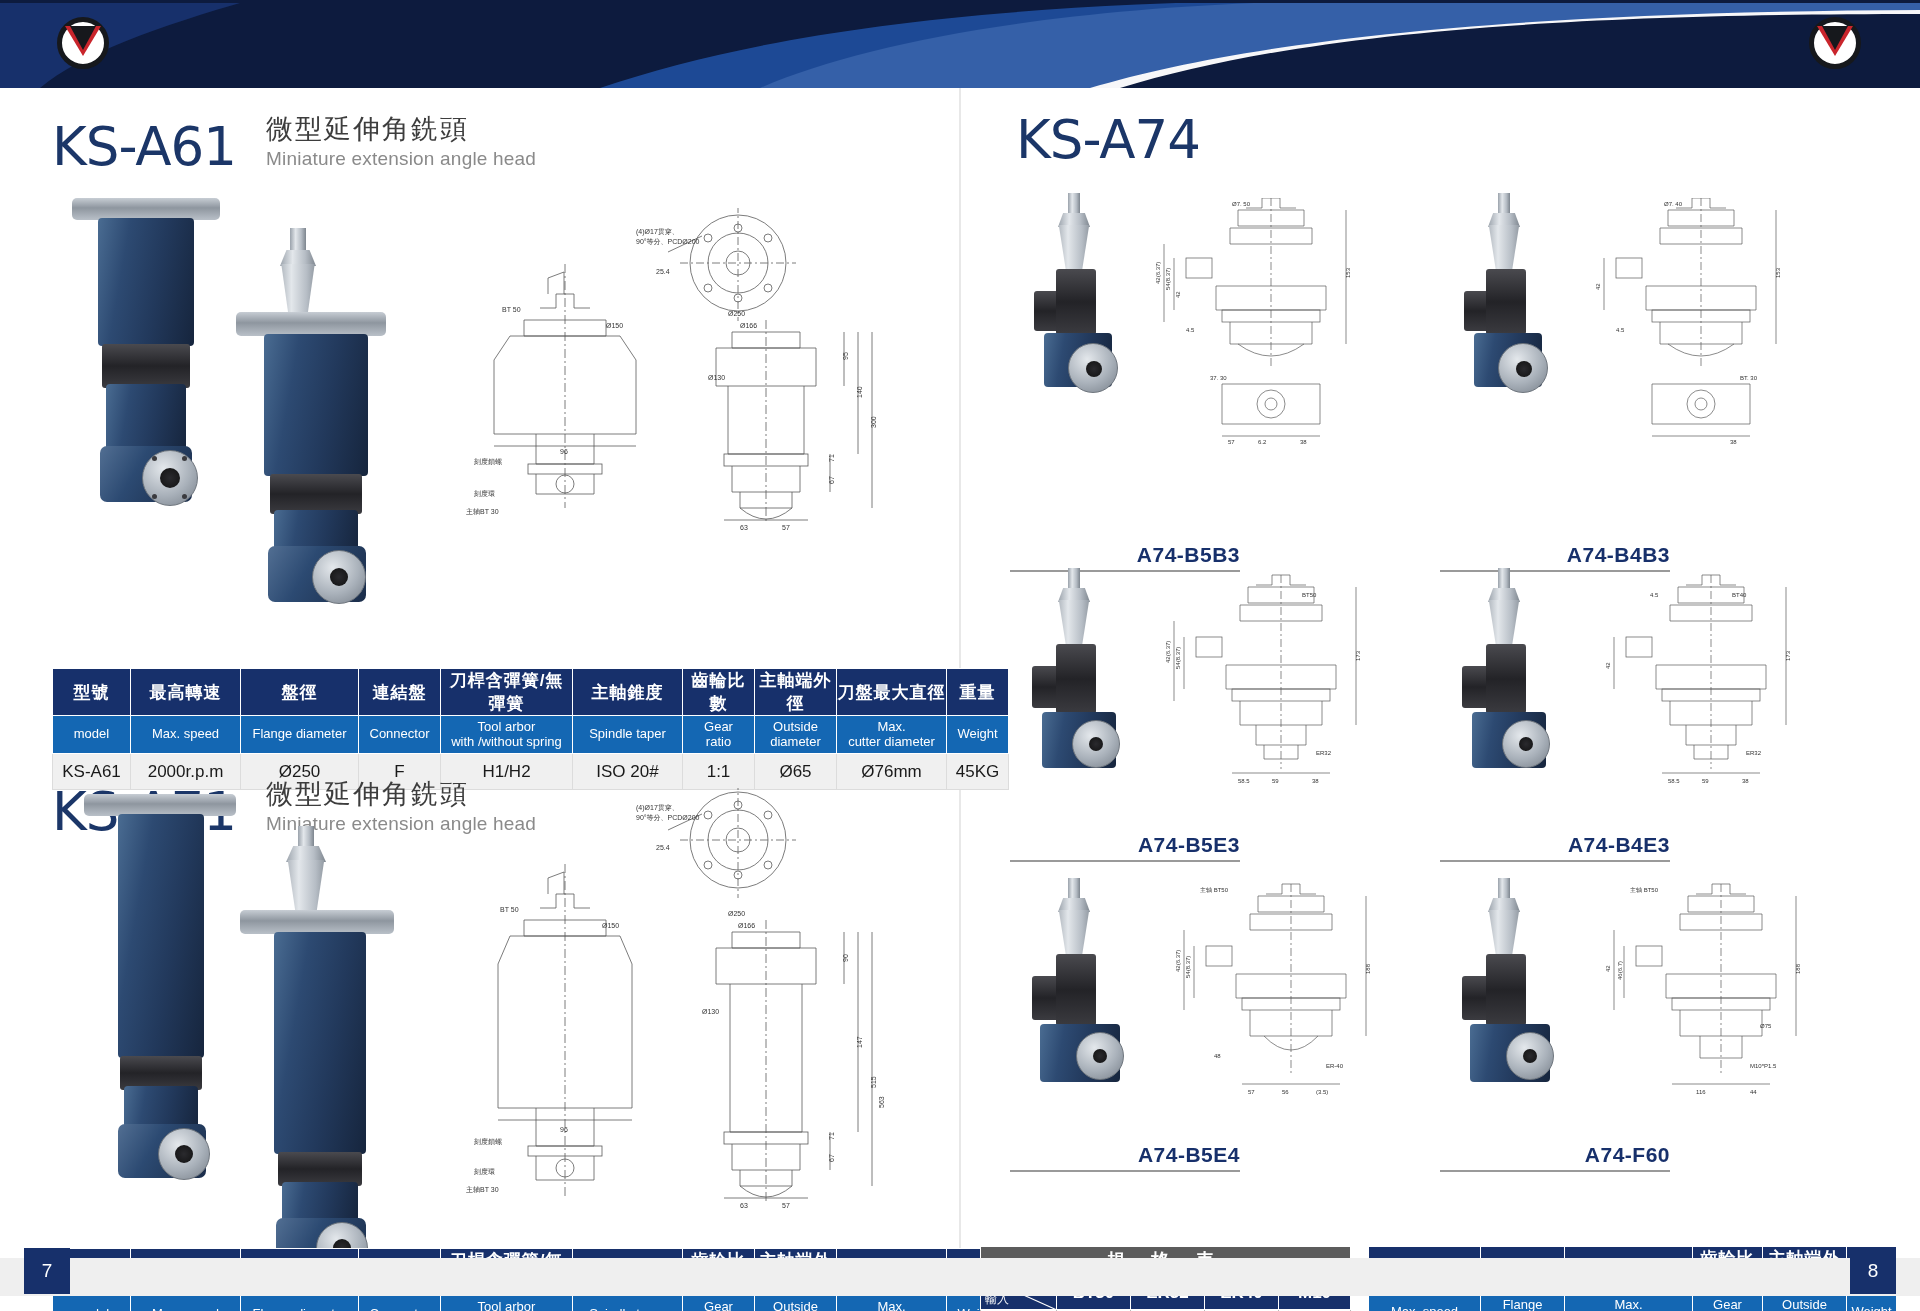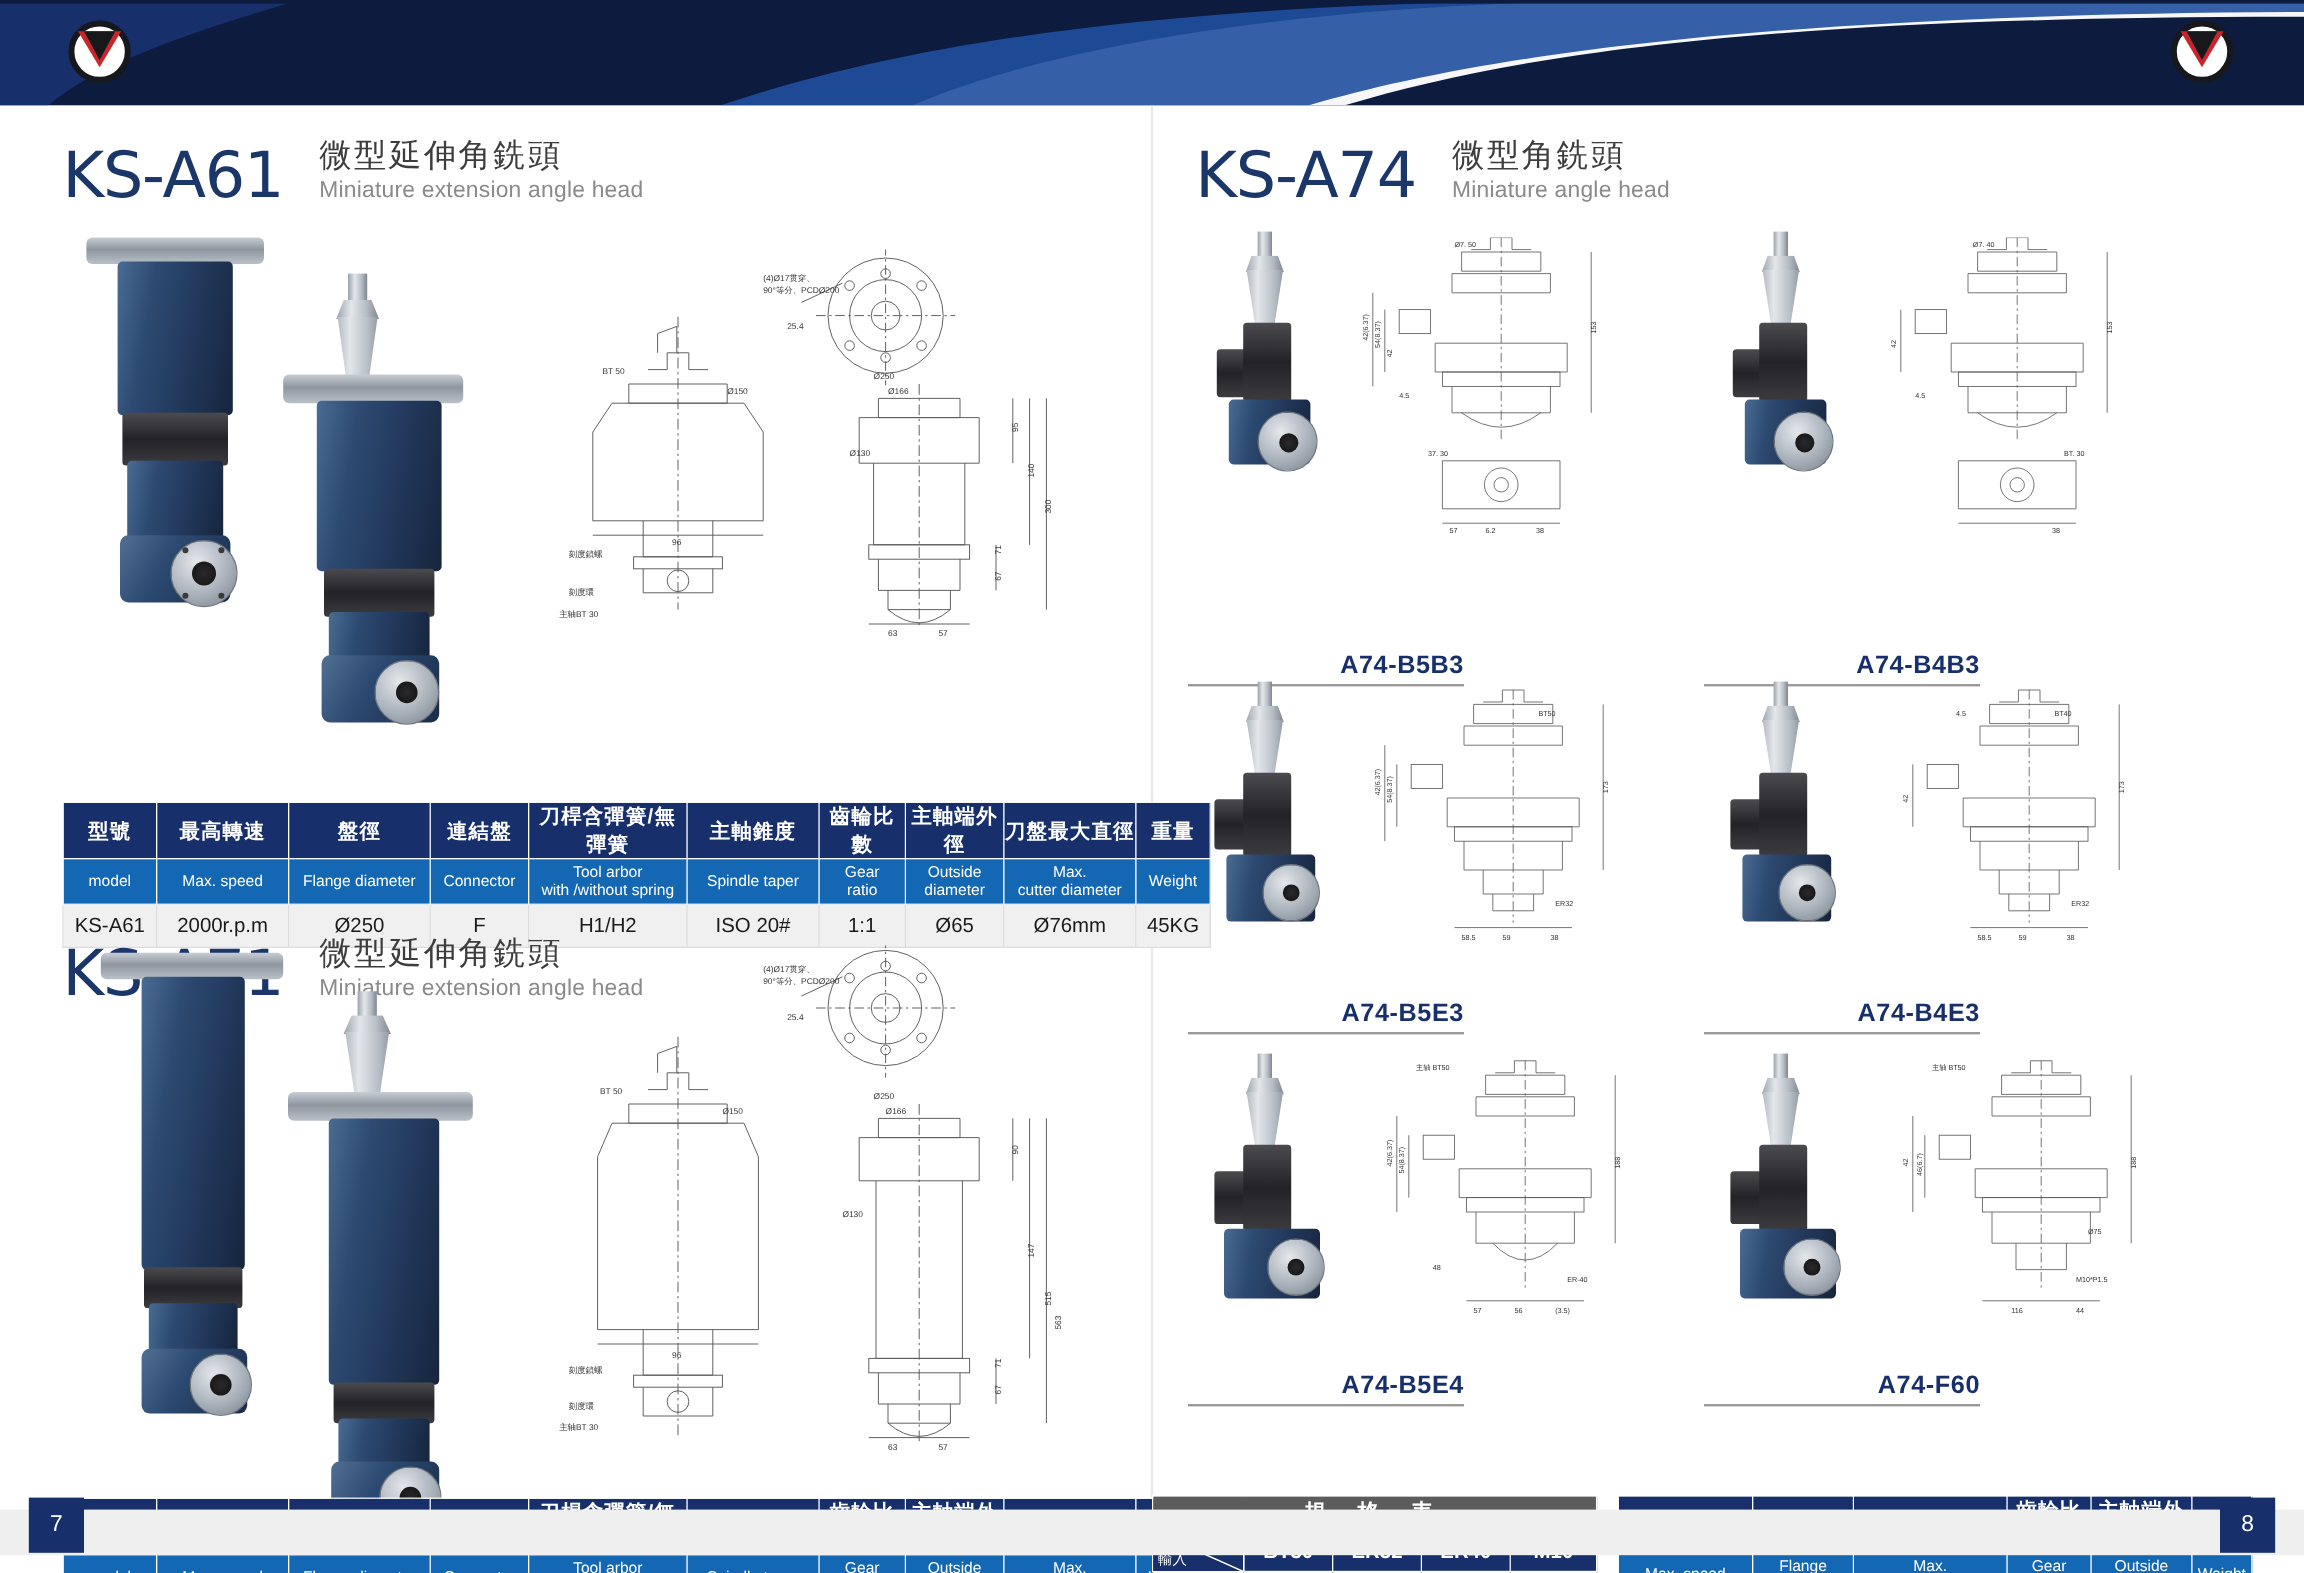--- a/index.html
+++ b/index.html
@@ -30,21 +30,21 @@
   }
   .logo-v2 {
     position:absolute; left:22px; top:12px; width:0; height:0;
     border-left:13px solid transparent; border-right:13px solid transparent;
     border-top:24px solid #16181c;
   }
 
   
   .page { position:absolute; top:88px; height:1160px; }
   .page-left  { left:0;   width:1008px; }
-  .page-right { left:940px; width:836px;padding-left:28px; }
+  .page-right { left:960px; width:836px;padding-left:28px; }
   .spine { position:absolute; top:88px; left:959px; width:2px; height:1160px; background:#e8e8e8; }
 
   
   .sec-title { position:absolute; display:flex; align-items:flex-end; gap:30px; }
   .sec-code {
     font-size:53px; font-weight:400; color:#1b3668; letter-spacing:-1px;
     line-height:1; font-family:"DejaVu Sans", sans-serif;
   }
   .sec-names { padding-bottom:2px; }
   .sec-cn { font-size:27px; color:#3d3d3d; letter-spacing:2px; line-height:1.25; }
@@ -473,24 +473,20 @@
     </tr>
 
   </tbody>
     </table>
 </div>
 
 <div class="page page-right">
 
   <div class="sec-title" style="left:56px; top:25px;">
     <div class="sec-code">KS-A74</div>
-    <div class="sec-names">
-      <div class="sec-cn">微型角銑頭</div>
-      <div class="sec-en">Miniature angle head</div>
-    </div>
   </div>
 
   <div class="photo" style="left:50px; top:105px; width:140px; height:260px;">
     <div class="pp-taper" style="left:58px; top:0; width:12px; height:22px;"></div>
     <div class="pp-taper" style="left:48px; top:20px; width:32px; height:14px; clip-path:polygon(16% 0,84% 0,100% 100%,0 100%);"></div>
     <div class="pp-taper" style="left:44px; top:32px; width:40px; height:46px; clip-path:polygon(12% 0,88% 0,70% 100%,30% 100%);"></div>
     <div class="pp-dark" style="left:24px; top:98px; width:36px; height:40px;"></div>
     <div class="pp-dark" style="left:46px; top:76px; width:40px; height:66px;"></div>
     <div class="pp-body" style="left:34px; top:140px; width:68px; height:54px;"></div>
     <div class="pp-plate" style="left:58px; top:150px; width:50px; height:50px;"></div>

